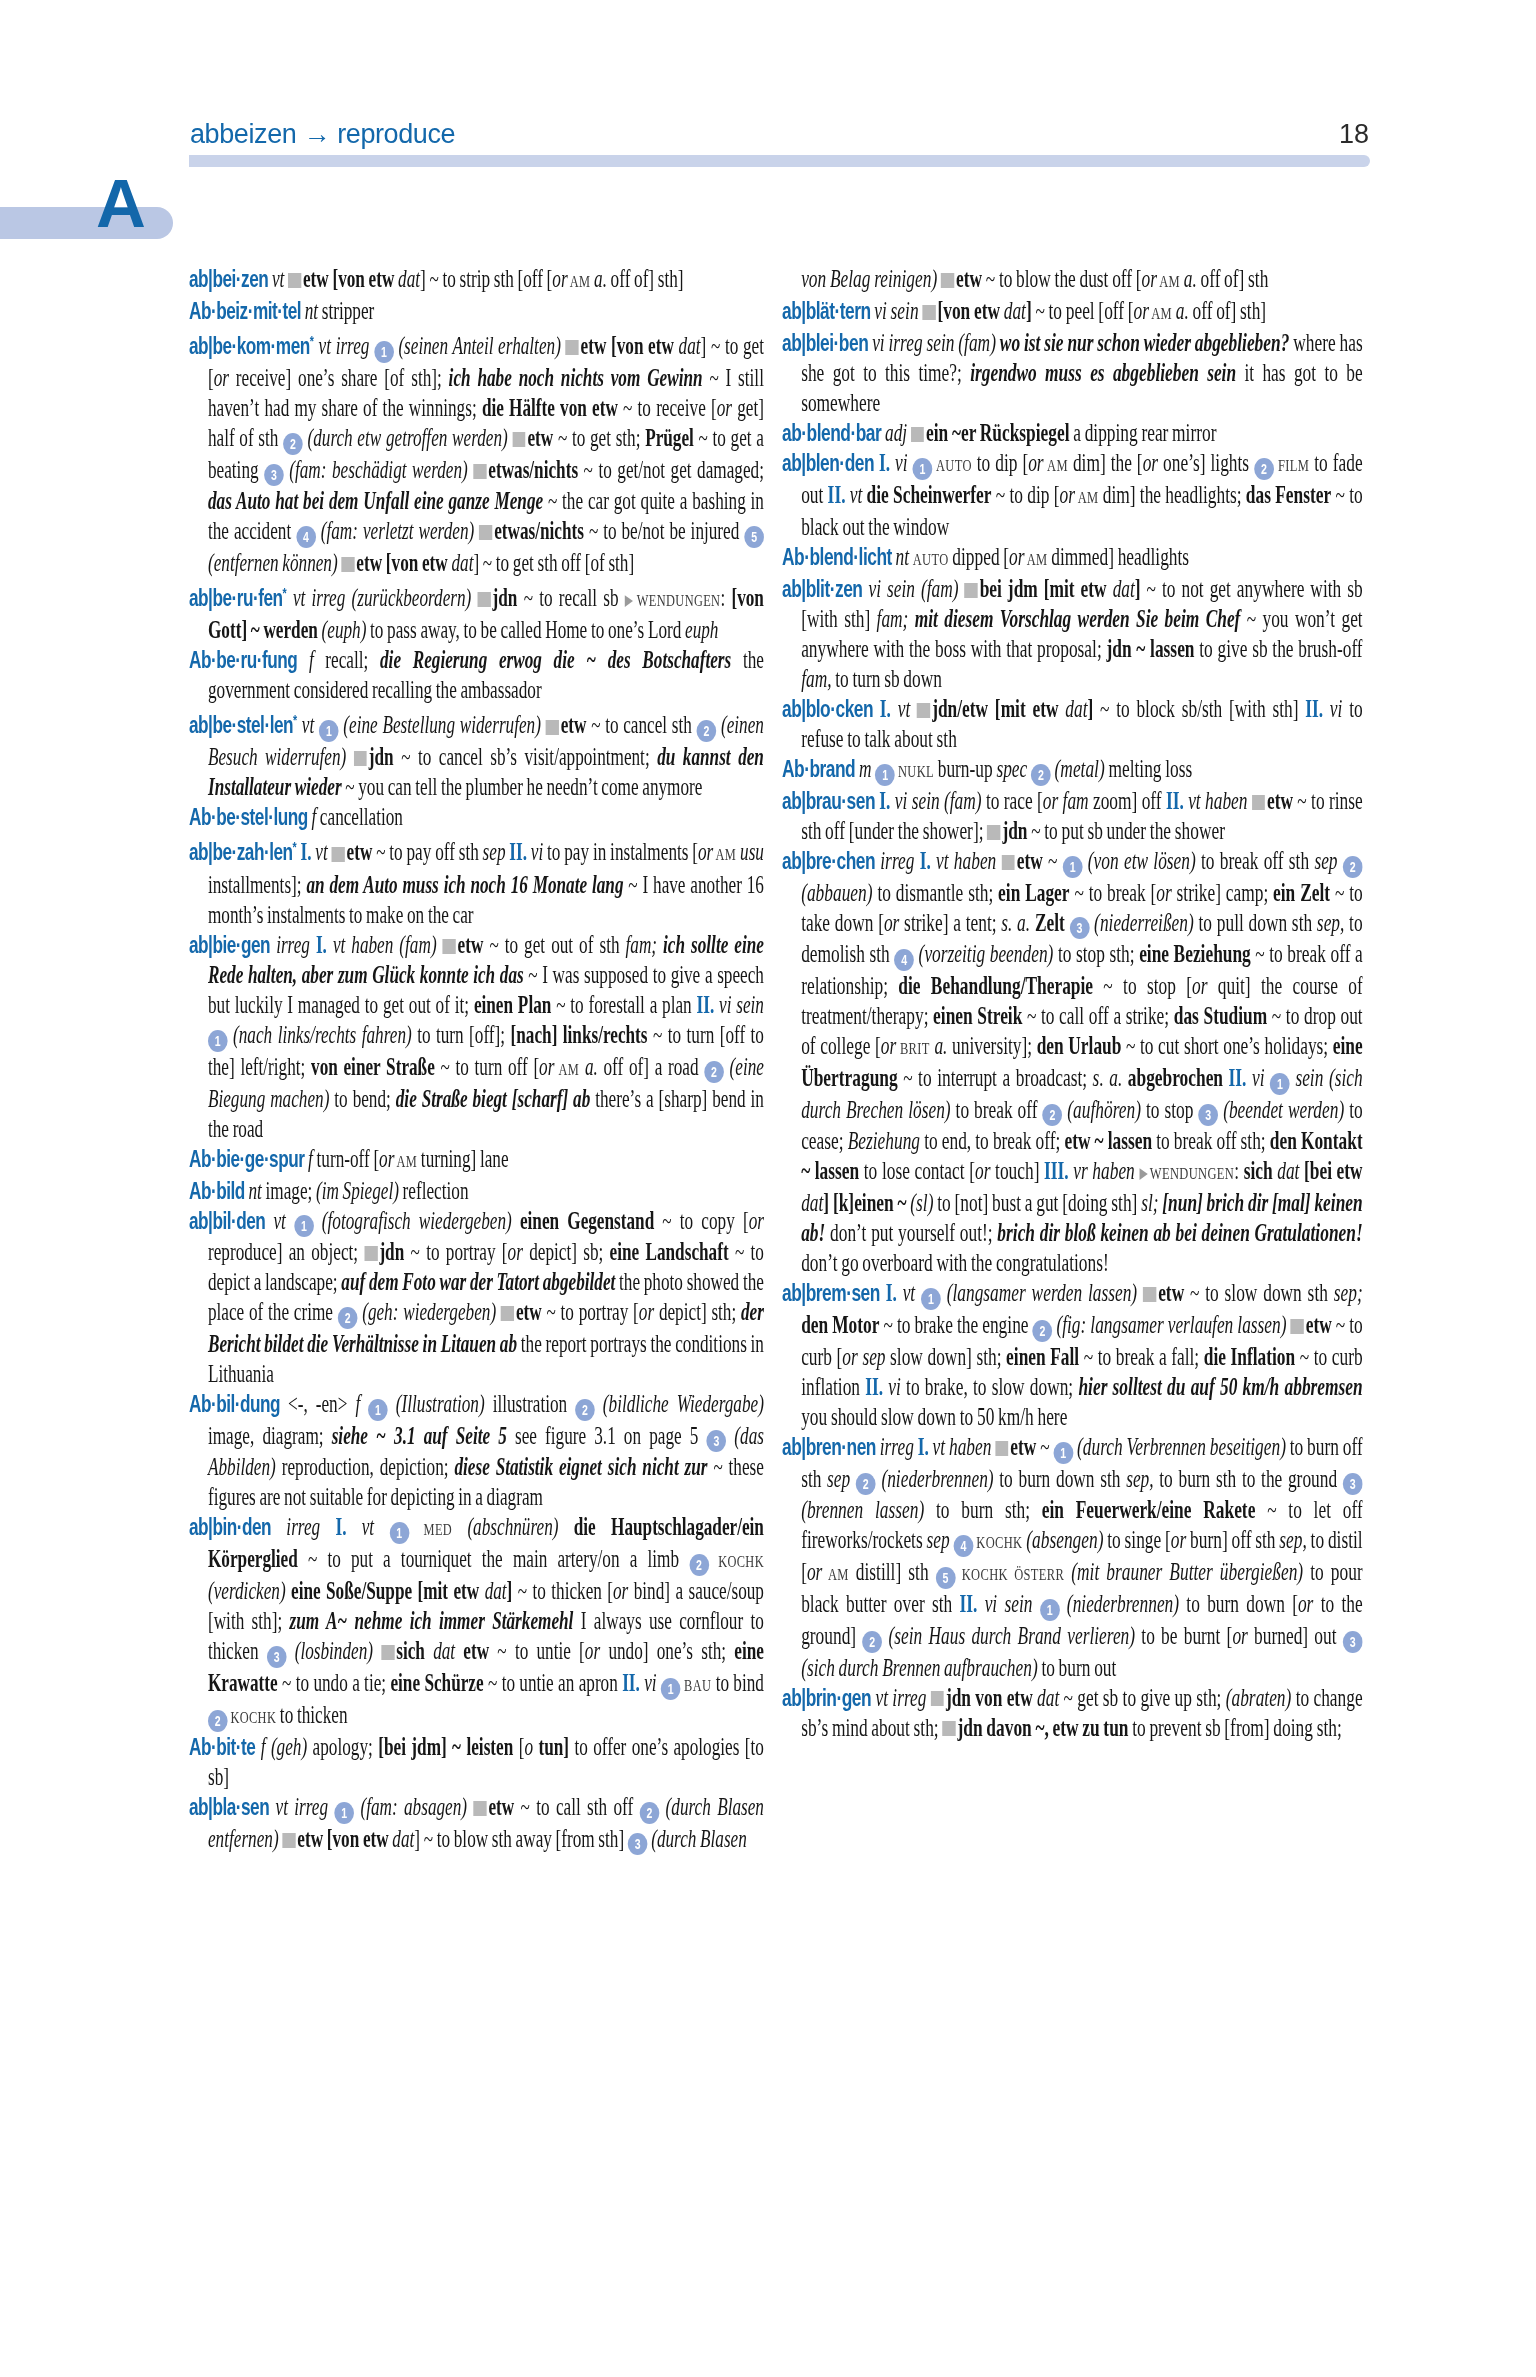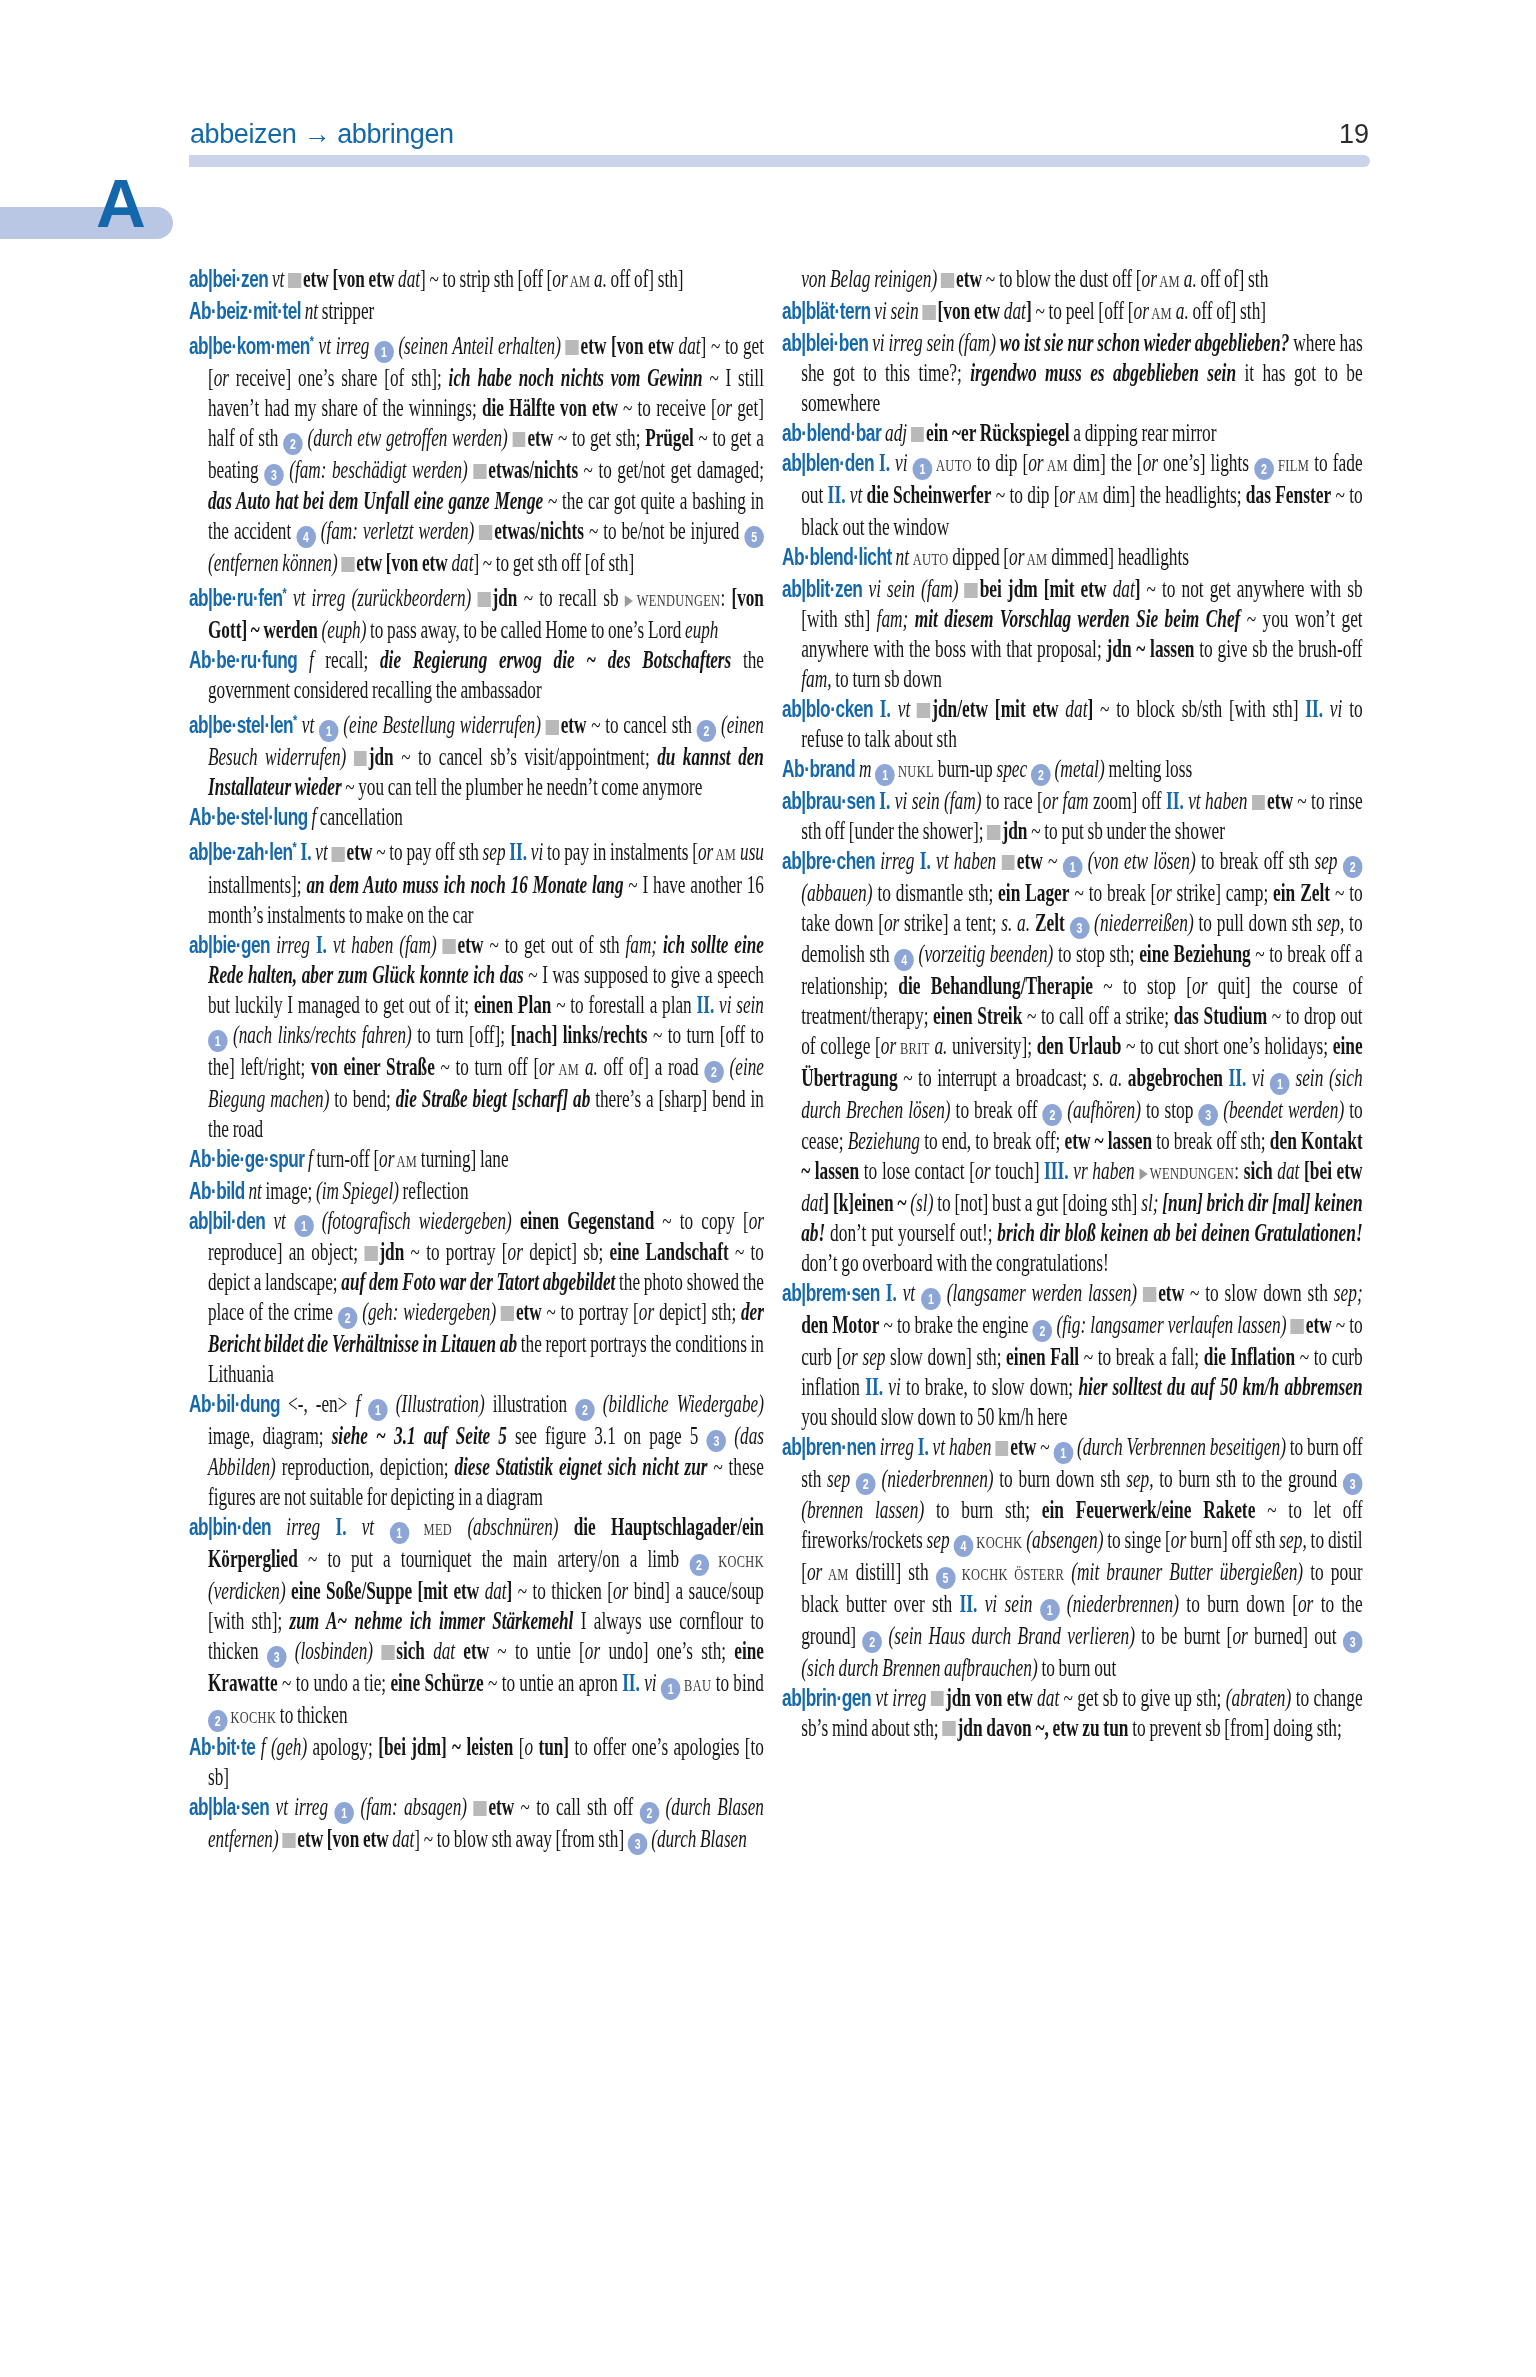--- a/index.html
+++ b/index.html
@@ -64,22 +64,22 @@
   .square{
     display:inline-block;width:18.7px;height:15px;background:#b9b9b9;
     vertical-align:-0.9px;margin-right:2.7px;text-indent:0;
   }
   .tri{color:#9a9a9a;font-size:0.62em;vertical-align:1.8px;margin-right:1.8px;}
 </style>
 </head>
 <body>
 
 <div class="page">
-  <span class="hdr-range">abbeizen → abbringen</span>
-  <span class="hdr-page">19</span>
+  <span class="hdr-range">abbeizen → reproduce</span>
+  <span class="hdr-page">18</span>
   <div class="hdr-band"></div>
 
   <div class="sec-tab"></div>
   <div class="sec-letter">A</div>
 
   <div class="col col-left">
       <p class="entry"><span class="hw">ab|bei·zen</span><span class="it"> vt </span><span class="square"></span><span class="b">etw [von etw </span><span class="it">dat</span><span>] ~ to strip sth [off [</span><span class="it">or</span><span class="sc"> AM</span><span> </span><span class="it">a.</span><span> off of] sth]</span></p>
       <p class="entry"><span class="hw">Ab·beiz·mit·tel</span><span class="it"> nt </span><span>stripper</span></p>
       <p class="entry"><span class="hw">ab|be·kom·men</span><span class="sup">*</span><span class="it"> vt irreg </span><span class="badge">1</span><span class="it"> (seinen Anteil erhalten) </span><span class="square"></span><span class="b">etw [von etw </span><span class="it">dat</span><span>] ~ to get [</span><span class="it">or</span><span> receive] one’s share [of sth]; </span><span class="bi">ich habe noch nichts vom Gewinn</span><span> ~ I still haven’t had my share of the winnings; </span><span class="b">die Hälfte von etw</span><span> ~ to receive [</span><span class="it">or</span><span> get] half of sth </span><span class="badge">2</span><span class="it"> (durch etw getroffen werden) </span><span class="square"></span><span class="b">etw</span><span> ~ to get sth; </span><span class="b">Prügel</span><span> ~ to get a beating </span><span class="badge">3</span><span class="it"> (fam: beschädigt werden) </span><span class="square"></span><span class="b">etwas/nichts</span><span> ~ to get/not get damaged; </span><span class="bi">das Auto hat bei dem Unfall eine ganze Menge</span><span> ~ the car got quite a bashing in the accident </span><span class="badge">4</span><span class="it"> (fam: verletzt werden) </span><span class="square"></span><span class="b">etwas/nichts</span><span> ~ to be/not be injured </span><span class="badge">5</span><span class="it"> (entfernen können) </span><span class="square"></span><span class="b">etw [von etw </span><span class="it">dat</span><span>] ~ to get sth off [of sth]</span></p>
       <p class="entry"><span class="hw">ab|be·ru·fen</span><span class="sup">*</span><span class="it"> vt irreg (zurückbeordern) </span><span class="square"></span><span class="b">jdn</span><span> ~ to recall sb </span><span class="tri">▶</span><span class="sc">WENDUNGEN</span><span>: </span><span class="b">[von Gott] ~ werden</span><span class="it"> (euph)</span><span> to pass away, to be called Home to one’s Lord </span><span class="it">euph</span></p>

